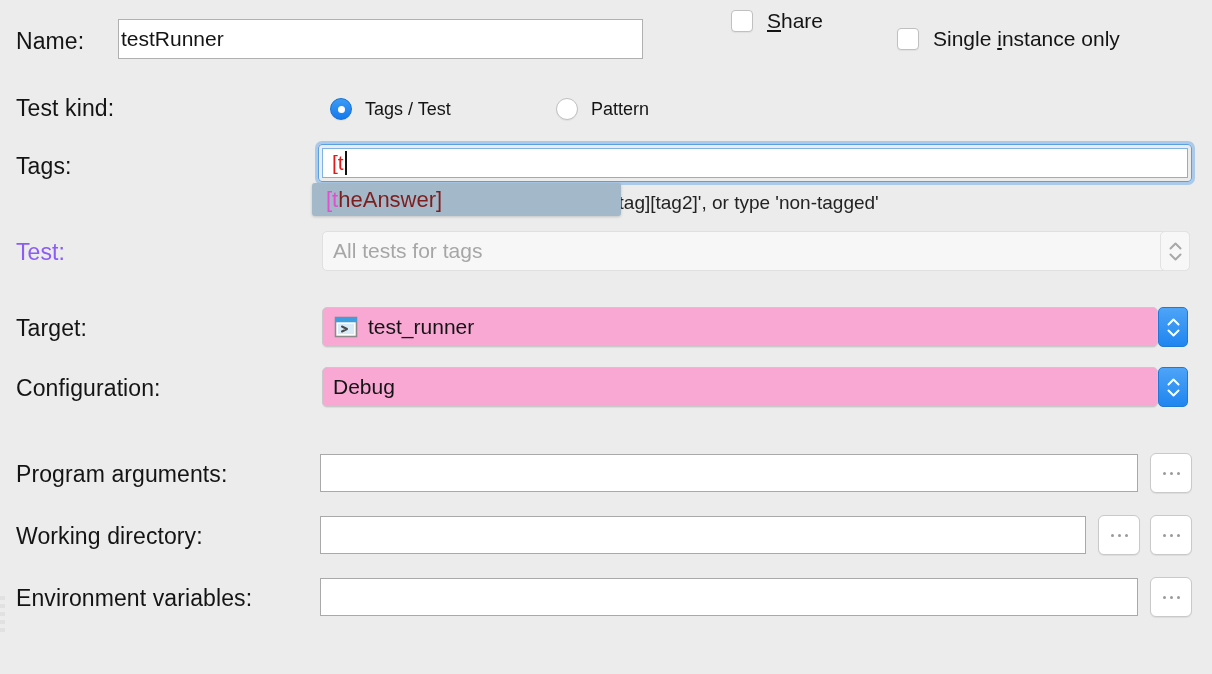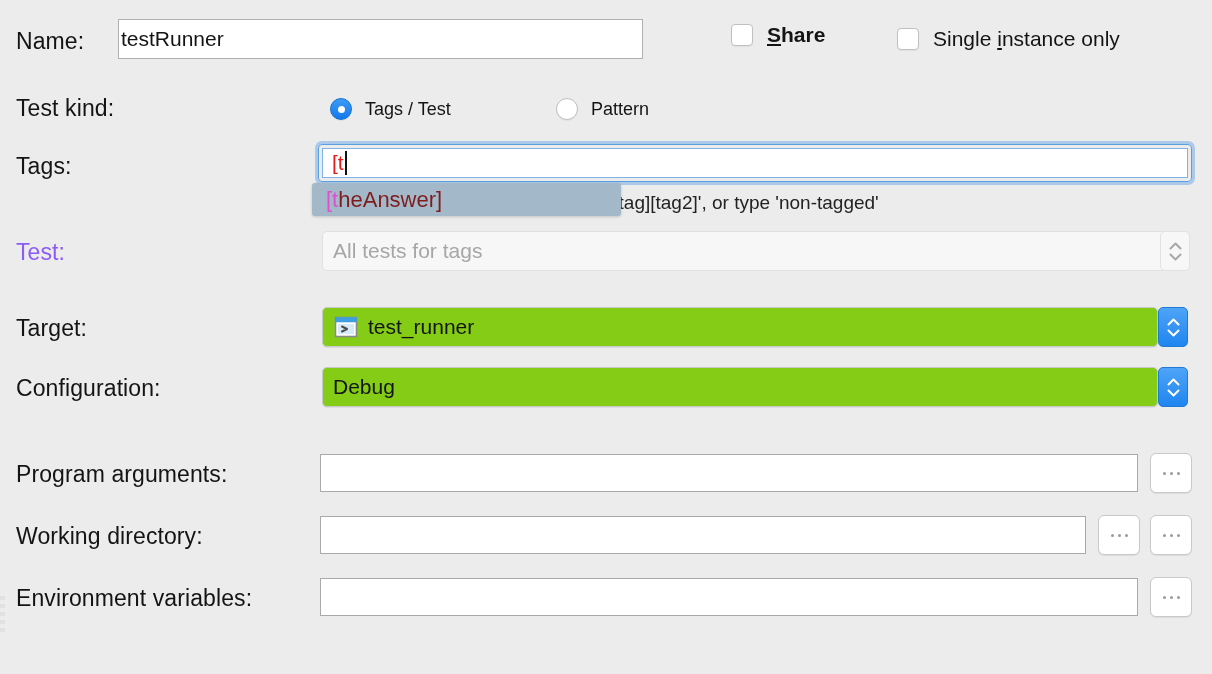--- a/index.html
+++ b/index.html
@@ -86,21 +86,21 @@
     width: 2px;
     height: 24px;
     background: #111;
     margin-left: 1px;
   }
 
   
   .combo {
     position: absolute;
     box-sizing: border-box;
-    background: #84cc16;
+    background: #f9a8d4;
     border: 1px solid #c9c9c9;
     border-radius: 5px;
     display: flex;
     align-items: center;
     padding: 0 10px;
     font-size: 21px;
     color: #141414;
     box-shadow: 0 1px 1px rgba(0,0,0,0.07);
   }
   .combo.disabled {
@@ -267,21 +267,21 @@
   <div class="edge-scroll" style="top:596px;height:40px;"></div>
 
   <div class="row" style="left:16px; top:22px; width:1180px; height:38px;">
     <div class="label">Name:</div>
   </div>
 
   <div class="textfield" style="position:absolute; left:118px; top:19px; width:525px; height:40px;">
     <span>testRunner</span>
   </div>
 
-  <div class="row" style="left:731px; top:22px; height:26px;font-weight:bold;">
+  <div class="row" style="left:731px; top:8px; height:26px;">
     <div class="cbox"></div>
     <div class="cb-label">
       <span class="ul">S</span><span>hare</span>
     </div>
   </div>
 
   <div class="row" style="left:897px; top:26px; height:26px;">
     <div class="cbox"></div>
     <div class="cb-label">
       <span>Single </span><span class="ul">i</span><span>nstance only</span>

